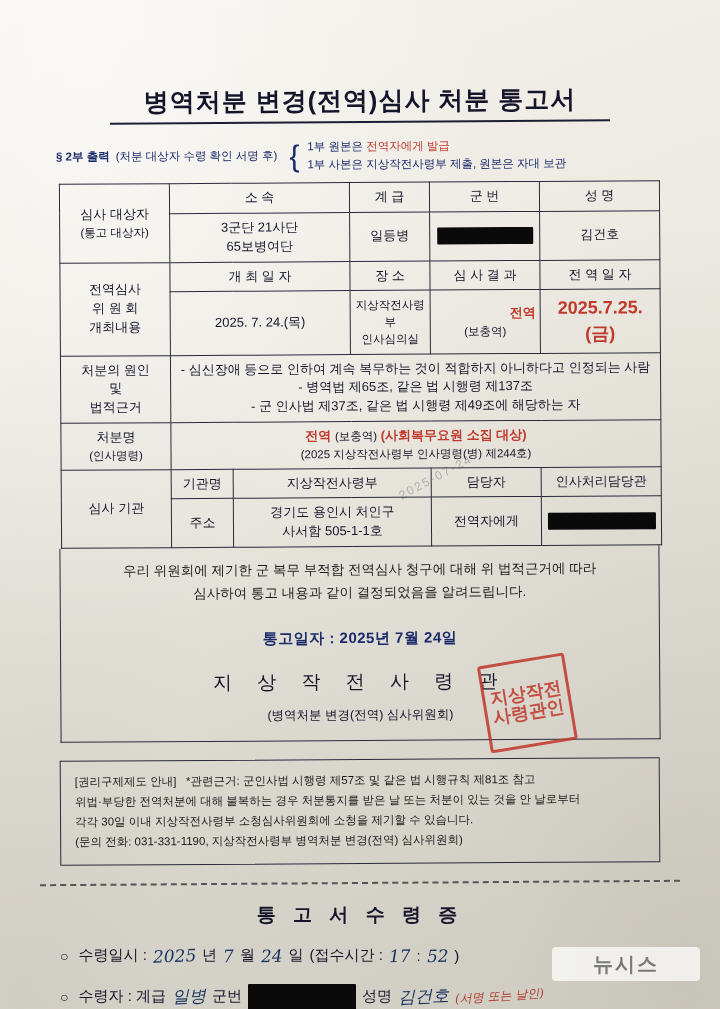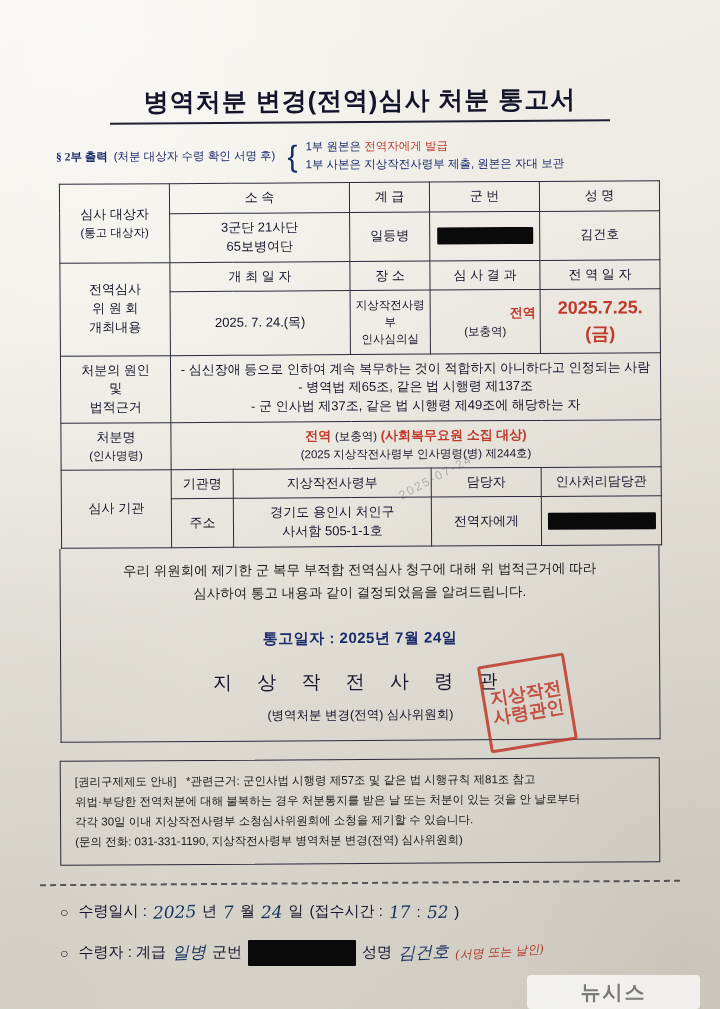--- a/index.html
+++ b/index.html
@@ -64,21 +64,20 @@
     color: #1b2a6b;
     display: flex;
     align-items: center;
     gap: 6px;
     padding-left: 26px;
     transform: rotate(-0.3deg);
   }
   .issue-note .sect {
     font-weight: bold;
     color: #1b2a6b;
-    font-family: Liberation Serif, serif;
   }
   .brace {
     font-size: 30px;
     line-height: 10px;
     color: #1b2a6b;
     margin: 0 2px 0 6px;
   }
   .issue-lines {
     display: flex;
     flex-direction: column;
@@ -233,22 +232,22 @@
     font-family: "DejaVu Serif", serif;
     color: #b03a2e;
     font-size: 12px;
     font-style: italic;
     transform: rotate(-4deg);
     display: inline-block;
   }
   .watermark {
     position: absolute;
     right: 20px;
-    bottom: 0;
-    width: 173px;
+    bottom: 28px;
+    width: 148px;
     height: 34px;
     background: rgba(255,255,255,0.72);
     border-radius: 4px;
     display: flex;
     align-items: center;
     justify-content: center;
     color: #7a7a7a;
     font-size: 20px;
     font-weight: bold;
     letter-spacing: 2px;
@@ -409,20 +408,21 @@
         <span>[권리구제제도 안내]</span>
         &nbsp;&nbsp;<span>*관련근거: 군인사법 시행령 제57조 및 같은 법 시행규칙 제81조 참고</span>
       </div>
       <div>위법·부당한 전역처분에 대해 불복하는 경우 처분통지를 받은 날 또는 처분이 있는 것을 안 날로부터</div>
       <div>각각 30일 이내 지상작전사령부 소청심사위원회에 소청을 제기할 수 있습니다.</div>
       <div>(문의 전화: 031-331-1190, 지상작전사령부 병역처분 변경(전역) 심사위원회)</div>
     </div>
 
     <div class="dashes"></div>
 
+    <div class="receipt-title">통 고 서  수 령 증</div>
 
     <div class="receipt-line">
       <span class="circle-bullet">○</span>
       <span>수령일시 :</span>
       <span class="hand">2025</span>
       <span>년</span>
       <span class="hand">7</span>
       <span>월</span>
       <span class="hand">24</span>
       <span>일</span>

